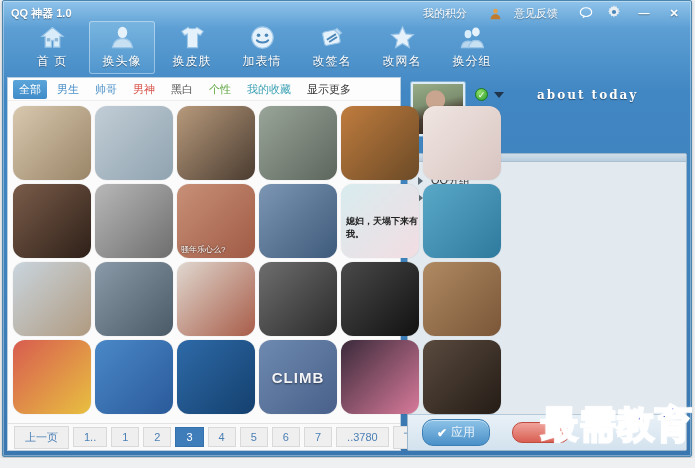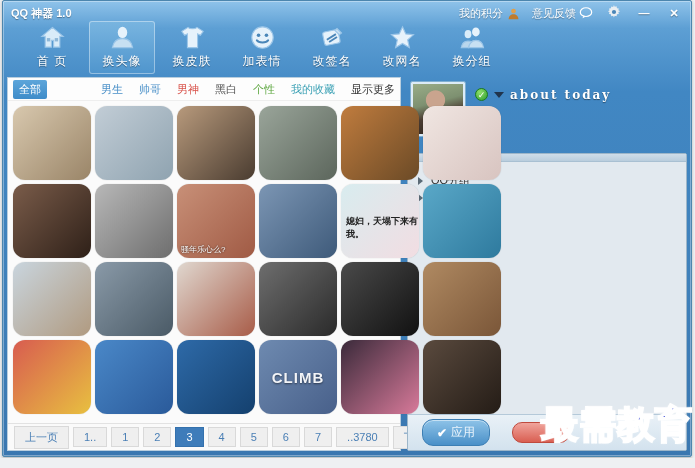--- a/index.html
+++ b/index.html
@@ -7,21 +7,21 @@
   .window {
     position:absolute; left:2px; top:0; width:690px; height:457px;
     border:1px solid #4c86ae; border-radius:2px;
     background:linear-gradient(180deg,#8fc3ea 0%,#5d9fd4 6%,#4187c3 20%,#3f81bb 60%,#3a77b0 100%);
     box-shadow:inset 0 0 0 1px rgba(255,255,255,.35), 0 1px 3px rgba(0,0,0,.25);
     overflow:hidden;
   }
   
   .titlebar { height:24px; display:flex; align-items:center; padding:0 8px; color:#fff; font-size:11px; font-weight:bold; text-shadow:0 1px 1px rgba(0,0,0,.35); }
   .titlebar .spacer { flex:1; }
-  .tb-link { display:flex; align-items:center; gap:3px; margin-left:12px; cursor:pointer; font-weight:normal; }
+  .tb-link { display:flex; align-items:center; gap:21px; margin-left:12px; cursor:pointer; font-weight:normal; }
   .tb-ico { width:14px; height:14px; display:inline-flex; align-items:center; justify-content:center; }
   .tb-btn { margin-left:12px; width:18px; text-align:center; cursor:pointer; font-weight:bold; }
   
   .toolbar { height:52px; display:flex; align-items:flex-end; padding:1px 16px 3px; gap:4px; }
   .tool-item { width:66px; display:flex; flex-direction:column; align-items:center; justify-content:flex-end; padding:3px 0 4px; border-radius:3px; cursor:pointer; }
   .tool-item.active { background:linear-gradient(180deg,#79b5e0,#4f95cd); box-shadow:inset 0 0 0 1px rgba(255,255,255,.4); }
   .tool-ico { width:27px; height:27px; margin-bottom:2px; }
   .tool-ico svg { width:100%; height:100%; }
   .tool-label { color:#fff; font-size:12px; text-shadow:0 1px 1px rgba(0,0,0,.4); letter-spacing:1px; }
   
@@ -41,21 +41,21 @@
   
   .right-panel { flex:1; margin-left:6px; display:flex; flex-direction:column; }
   .profile { height:76px; display:flex; padding:5px 4px; }
   .avatar-frame { width:54px; height:54px; border:2px solid #ddecf7; outline:1px solid #7fafd2; background:#fff; border-radius:1px; }
   .avatar-img { width:100%; height:100%;
     background: radial-gradient(circle at 45% 32%, #c9a48e 0 21%, rgba(0,0,0,0) 23%),
                 linear-gradient(165deg,#9aad88 0%,#7d9070 38%,#4c3d33 60%,#2c241d 100%); }
   .profile-right { display:flex; align-items:flex-start; gap:6px; padding:6px 0 0 10px; }
   .status-dot { width:13px; height:13px; border-radius:50%; background:radial-gradient(circle at 35% 30%,#8fe06a,#2e9e2e); border:1px solid #1c7a1c; color:#fff; font-size:9px; line-height:12px; text-align:center; cursor:pointer; }
   .status-arrow { width:0; height:0; border-left:5px solid transparent; border-right:5px solid transparent; border-top:6px solid #20344c; margin-top:4px; cursor:pointer; }
-  .status-text { color:#fff; font-size:12px; font-weight:bold; letter-spacing:2px; text-shadow:0 1px 1px rgba(0,0,0,.45); font-family:"DejaVu Serif", serif; }
+  .status-text { color:#fff; font-size:12px; font-weight:bold; letter-spacing:2px; text-shadow:0 1px 1px rgba(0,0,0,.45); font-family:"DejaVu Serif", serif;margin-left:27px; }
   .side-box { flex:1; display:flex; flex-direction:column; background:#e4ebf1; border:1px solid #9db6c9; border-radius:2px; overflow:hidden; }
   .side-strip { height:8px; background:linear-gradient(180deg,#cfdde9,#b9cddd); border-bottom:1px solid #a9c0d2; }
   .tree { flex:1; padding:8px 6px; background:#e2e9ef; }
   .tree-row { display:flex; align-items:center; gap:8px; padding:3px 4px; font-size:11px; color:#333; cursor:pointer; }
   .tree-arrow { width:0; height:0; border-top:4px solid transparent; border-bottom:4px solid transparent; border-left:5px solid #5a6a76; }
   .side-actions { height:36px; display:flex; align-items:center; gap:22px; padding:0 14px; background:linear-gradient(180deg,#e9f1f7,#d3e2ee); border-top:1px solid #b4c9d9; }
   .apply-btn { display:flex; align-items:center; gap:4px; padding:4px 14px; font-size:12px; color:#eaf4fc; background:linear-gradient(180deg,#8ec3e8,#4a90c8); border:1px solid #3d7fb4; border-radius:11px; cursor:pointer; box-shadow:inset 0 1px 0 rgba(255,255,255,.5); }
   .apply-check { font-weight:bold; color:#fff; }
   .red-btn { width:58px; height:21px; background:linear-gradient(180deg,#f0a49c,#d95f52); border:1px solid #bf4a3e; border-radius:10px; cursor:pointer; }
   
@@ -163,21 +163,21 @@
 
   </div>
 
   <div class="main">
 
     <div class="left-panel">
       <div class="filterbar">
 
           <span class="filter-tab active" style="color: rgb(255, 255, 255);">全部</span>
 
-          <span class="filter-tab" style="color: rgb(74, 144, 200); margin-left: 44px;">男生</span>
+          <span class="filter-tab" style="color: rgb(74, 144, 200);">男生</span>
 
           <span class="filter-tab" style="color: rgb(74, 144, 200);">帅哥</span>
 
           <span class="filter-tab" style="color: rgb(216, 82, 74);">男神</span>
 
           <span class="filter-tab" style="color: rgb(85, 85, 85);">黑白</span>
 
           <span class="filter-tab" style="color: rgb(90, 165, 60);">个性</span>
 
           <span class="filter-tab" style="color: rgb(58, 160, 180);">我的收藏</span>

